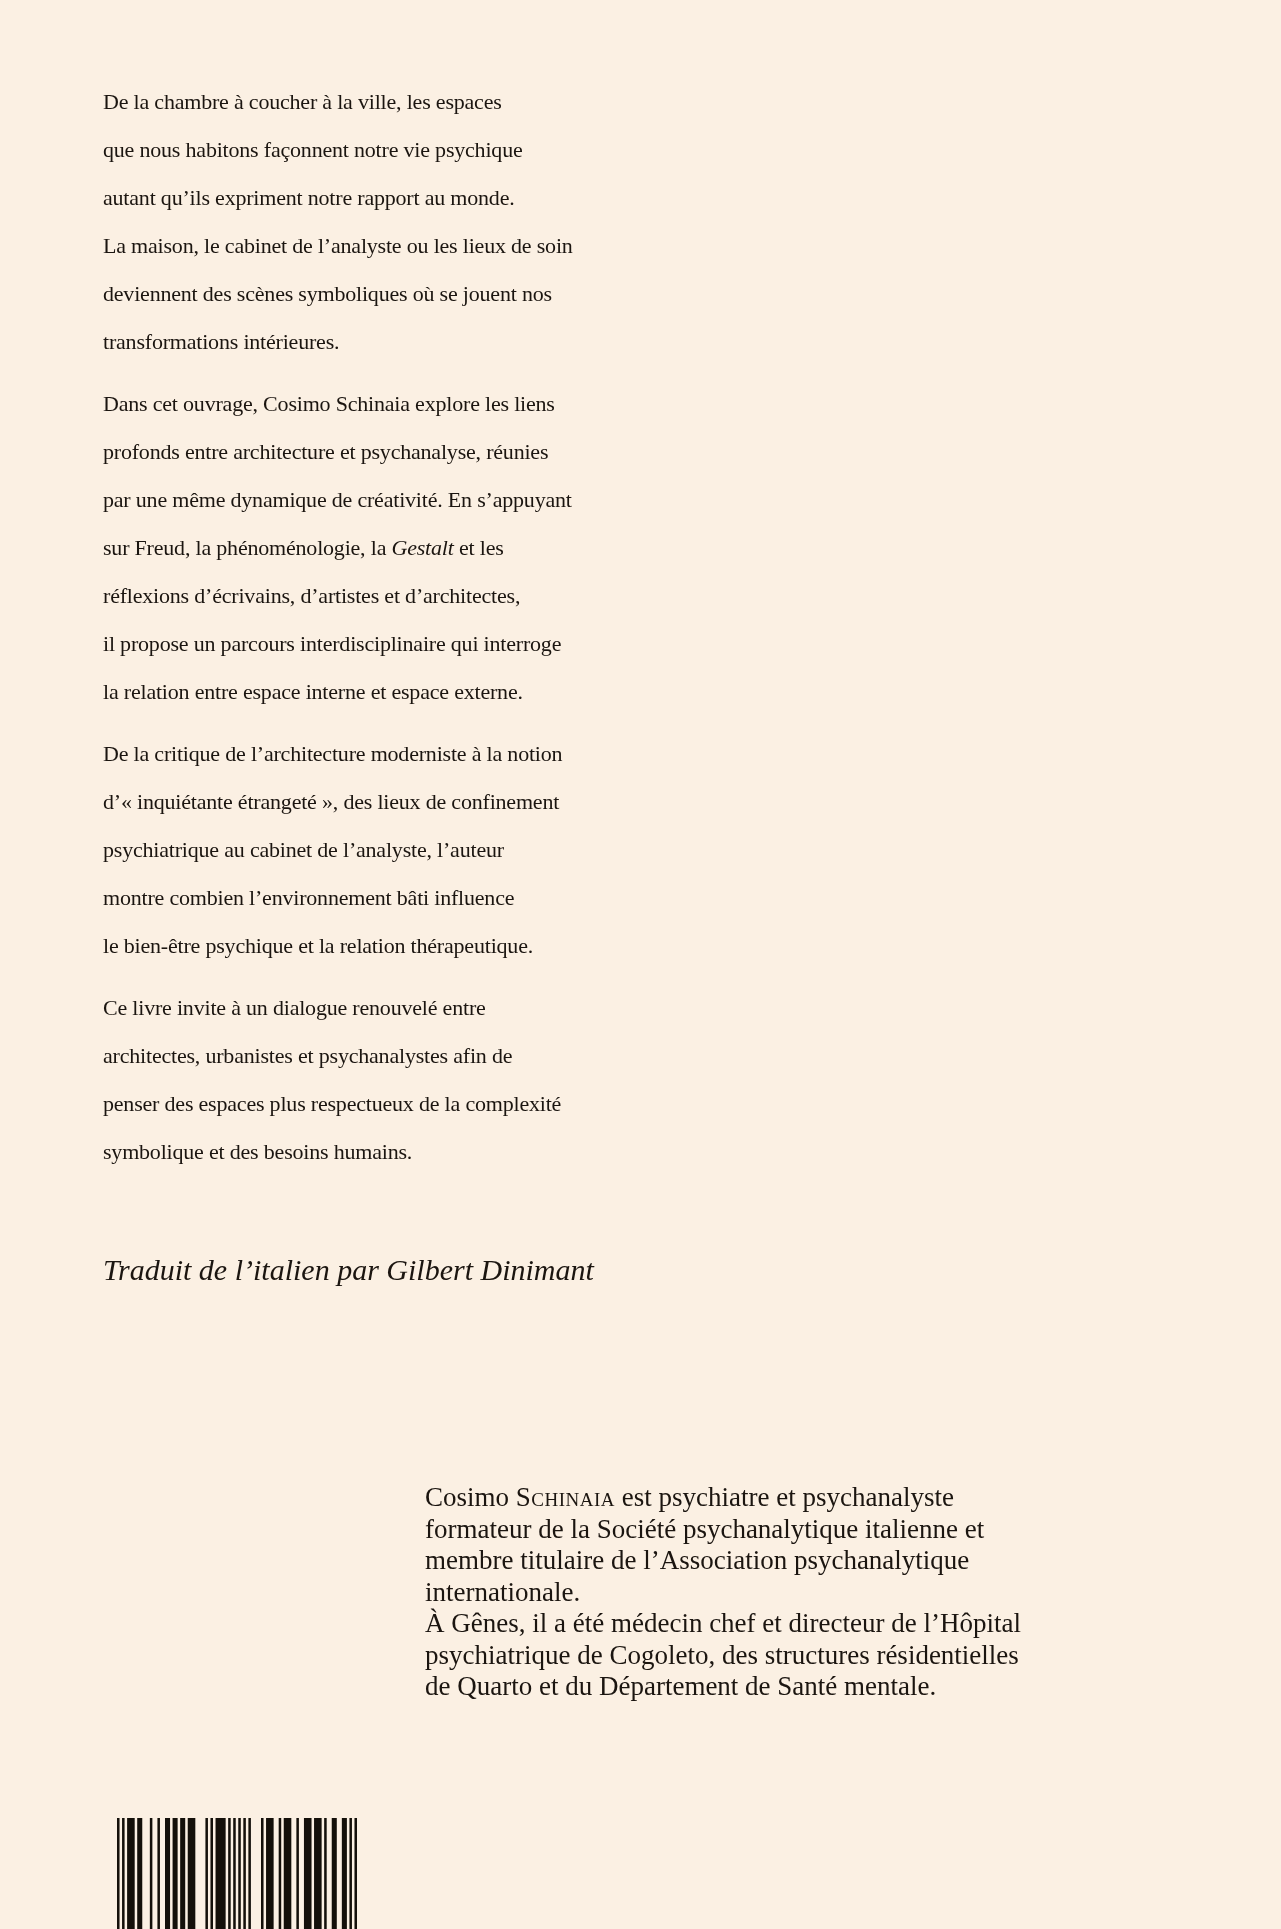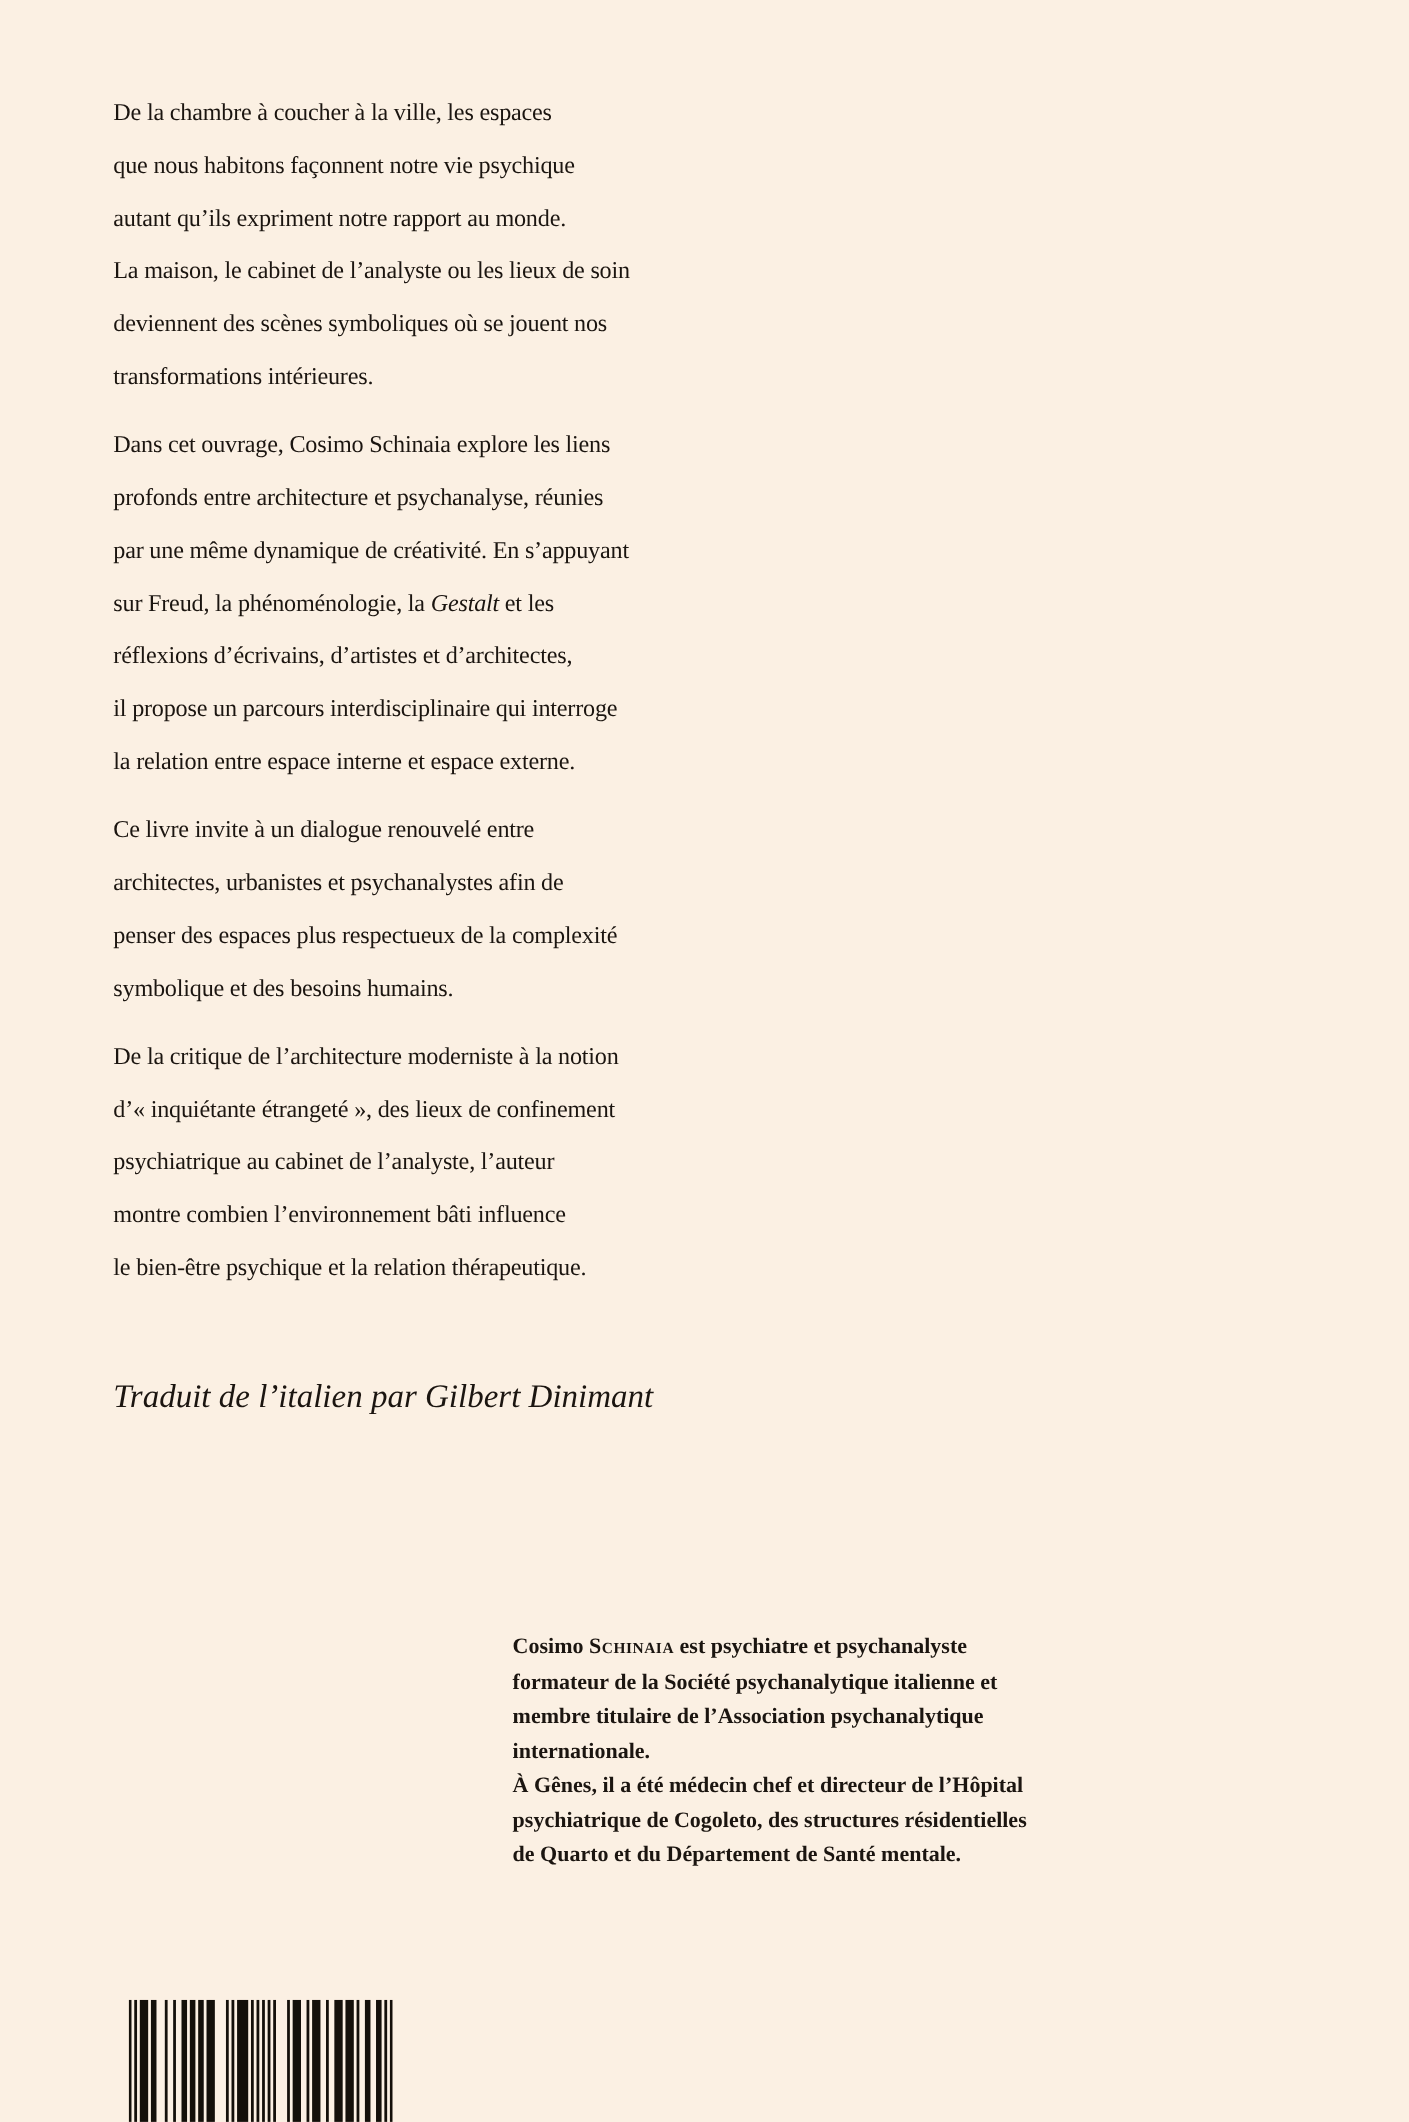--- a/index.html
+++ b/index.html
@@ -16,22 +16,22 @@
     position:absolute;left:103px;top:78px;width:900px;
     font-size:22px;line-height:48px;letter-spacing:-0.2px;
   }
   .synopsis p{margin:0 0 14px 0;white-space:pre-line;}
   .synopsis em{font-style:italic;}
   .translator{
     position:absolute;left:103px;top:1246px;margin:0;
     font-size:30px;line-height:48px;font-style:italic;white-space:pre-line;
   }
   .bio{
-    position:absolute;left:466px;top:1482px;width:720px;
-    font-size:20px;line-height:31.5px;white-space:pre-line;font-weight:bold;
+    position:absolute;left:425px;top:1482px;width:720px;
+    font-size:27px;line-height:31.5px;white-space:pre-line;
   }
   .smallcaps{font-variant:small-caps;letter-spacing:0.5px;}
   .imprint{
     position:absolute;left:96px;top:1653px;width:264px;
     font-family:"DejaVu Sans Mono","Liberation Mono",monospace;
     font-size:13.5px;color:#1a150e;
     text-align:center;letter-spacing:2.8px;
   }
   .imprint .series{line-height:17.5px;white-space:pre-line;}
   .imprint .publisher{margin-top:9px;line-height:17.5px;}
@@ -51,29 +51,29 @@
 La maison, le cabinet de l’analyste ou les lieux de soin
 deviennent des scènes symboliques où se jouent nos
 transformations intérieures.</p>
     <p><span>Dans cet ouvrage, Cosimo Schinaia explore les liens
 profonds entre architecture et psychanalyse, réunies
 par une même dynamique de créativité. En s’appuyant
 sur Freud, la phénoménologie, la </span><em>Gestalt</em><span> et les
 réflexions d’écrivains, d’artistes et d’architectes,
 il propose un parcours interdisciplinaire qui interroge
 la relation entre espace interne et espace externe.</span></p>
-    <p>Ce livre invite à un dialogue renouvelé entre
-architectes, urbanistes et psychanalystes afin de
-penser des espaces plus respectueux de la complexité
-symbolique et des besoins humains.</p>
     <p>De la critique de l’architecture moderniste à la notion
 d’« inquiétante étrangeté », des lieux de confinement
 psychiatrique au cabinet de l’analyste, l’auteur
 montre combien l’environnement bâti influence
 le bien-être psychique et la relation thérapeutique.</p>
+    <p>Ce livre invite à un dialogue renouvelé entre
+architectes, urbanistes et psychanalystes afin de
+penser des espaces plus respectueux de la complexité
+symbolique et des besoins humains.</p>
   </main>
 
   <p class="translator">Traduit de l’italien par Gilbert Dinimant</p>
 
   <aside class="bio"><span>Cosimo </span><span class="smallcaps">Schinaia</span><span> est psychiatre et psychanalyste
 formateur de la Société psychanalytique italienne et
 membre titulaire de l’Association psychanalytique
 internationale.
 À Gênes, il a été médecin chef et directeur de l’Hôpital
 psychiatrique de Cogoleto, des structures résidentielles

